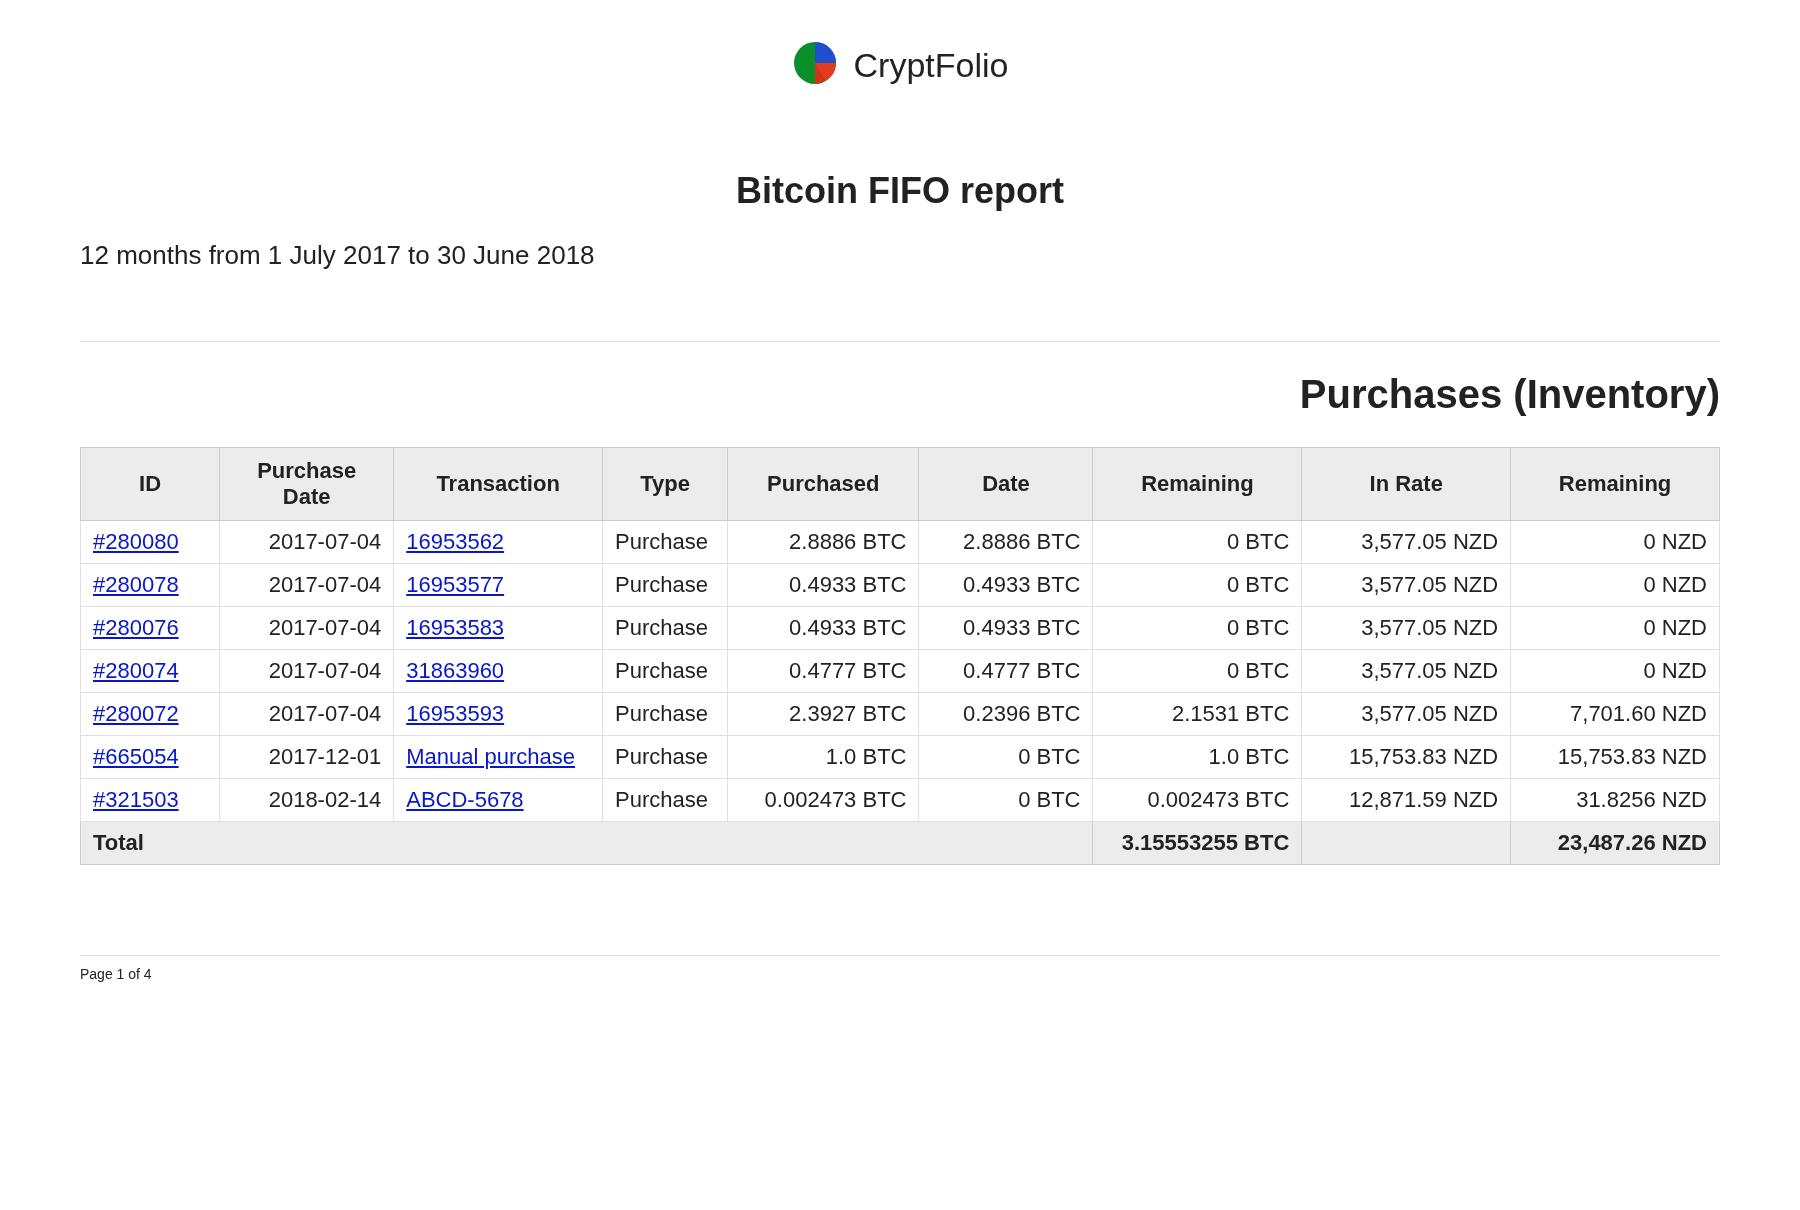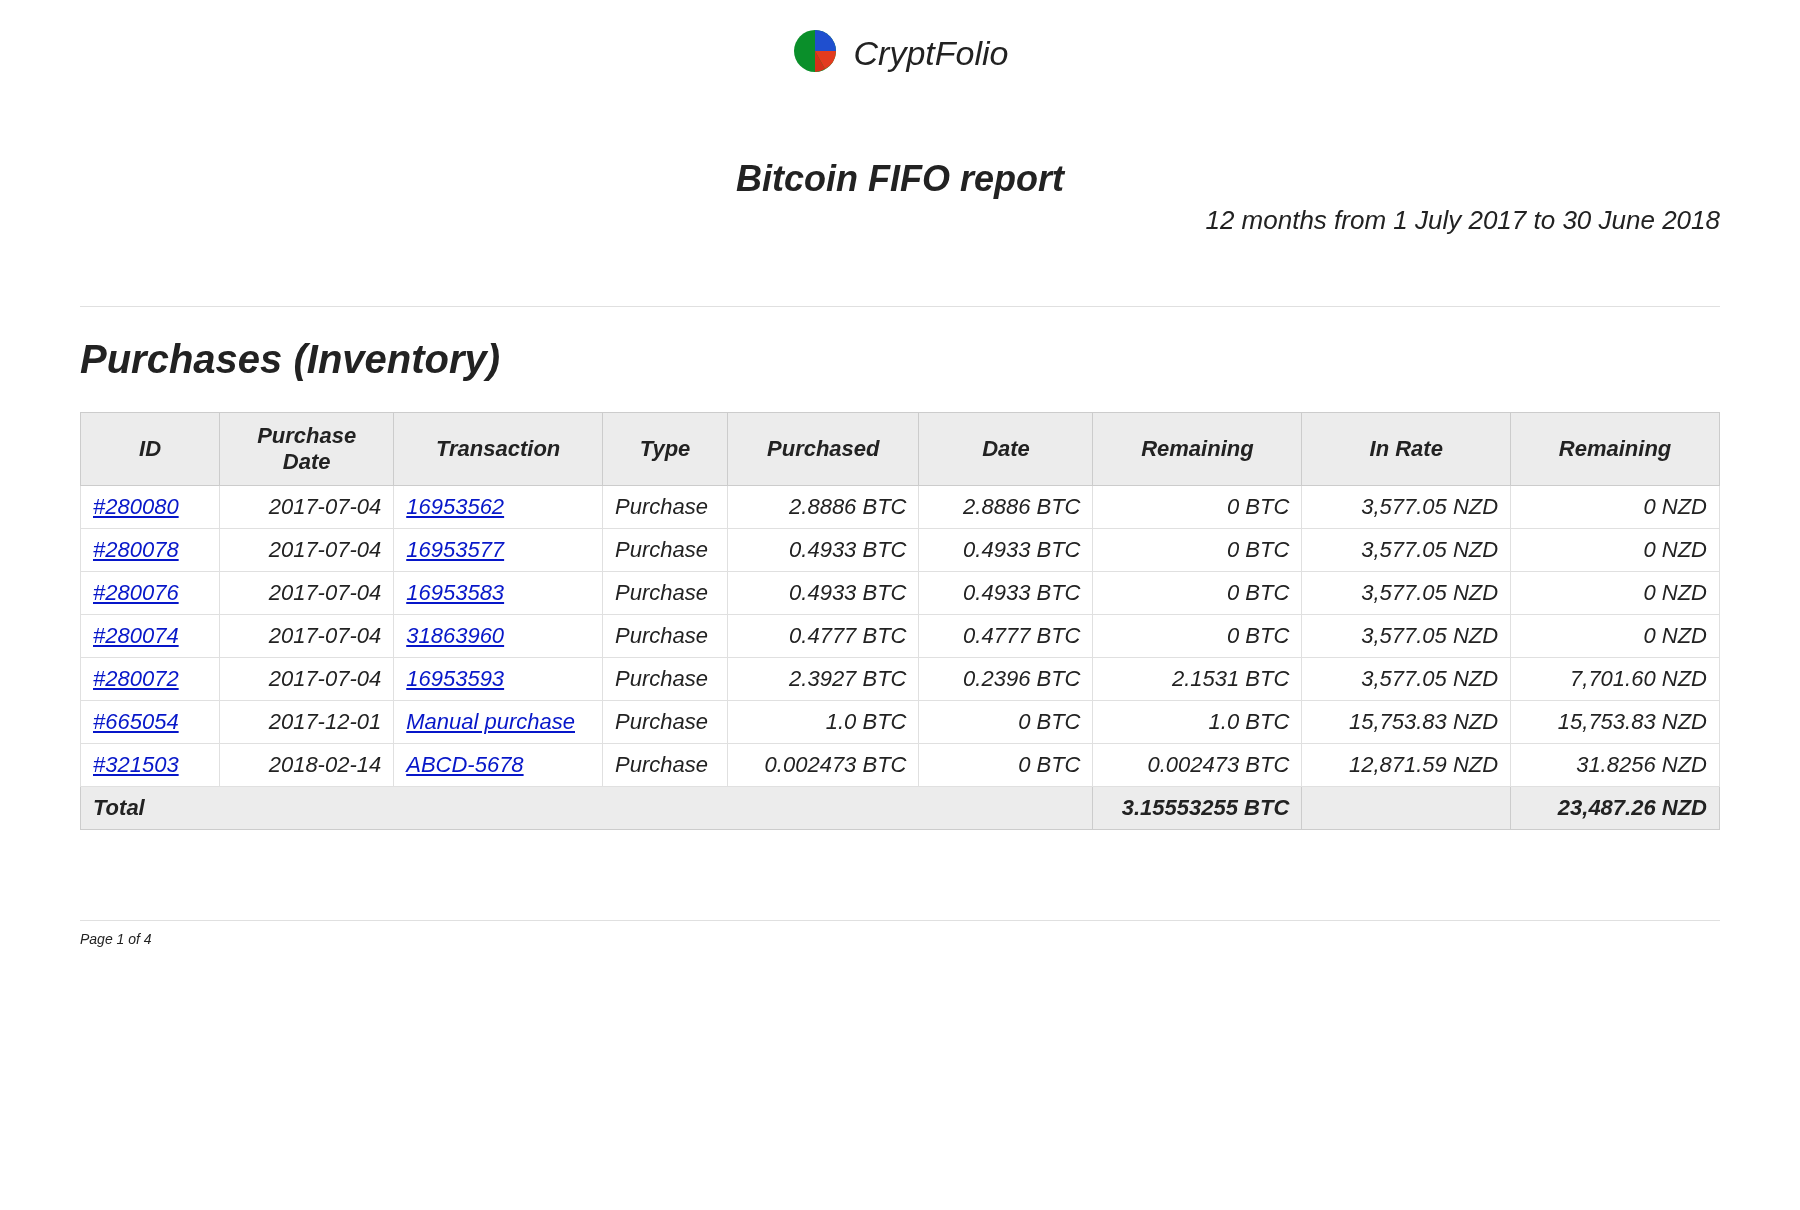--- a/index.html
+++ b/index.html
@@ -11,53 +11,52 @@
   }
   * { box-sizing: border-box; }
   body {
     margin: 0;
     font-family: "Segoe UI", "Helvetica Neue", Arial, sans-serif;
     color: var(--text);
     background: #fff;
     width: 1800px;
   }
   .page {
-    padding: 28px 80px 30px 80px;
-    font-style: italic;
+    padding: 40px 80px 30px 80px;
   }
   .brand {
     display: flex;
     align-items: center;
     justify-content: center;
     gap: 16px;
     margin-top: 0;
   }
   .brand-name {
     font-size: 34px;
     font-weight: 400;
   }
   .report-title {
     text-align: center;
     font-size: 36px;
     font-weight: 600;
     margin-top: 80px;
   }
   .report-subtitle {
-    text-align: right;
+    text-align: left;
     font-size: 26px;
-    margin-top: 5px;
+    margin-top: 28px;
     font-weight: 400;
   }
   hr.sep {
     border: none;
     border-top: 1px solid var(--row-border);
     margin: 70px 0 30px 0;
   }
   .section-title {
-    text-align: left;
+    text-align: right;
     font-size: 40px;
     font-weight: 600;
     margin: 10px 0 30px 0;
   }
   table.data {
     width: 100%;
     border-collapse: collapse;
     font-size: 22px;
   }
   table.data th {

